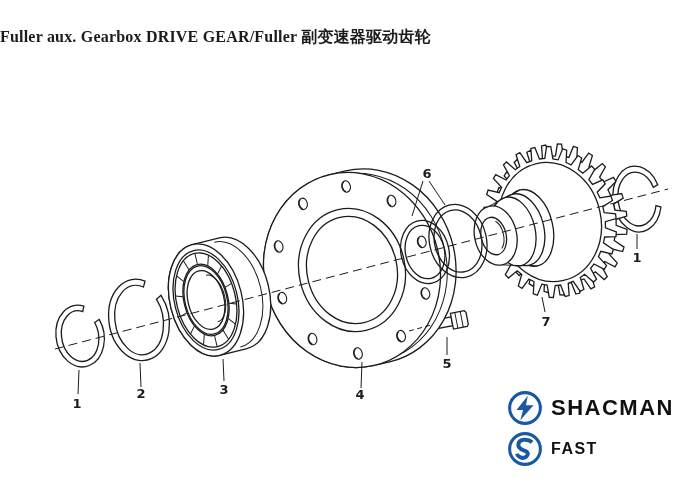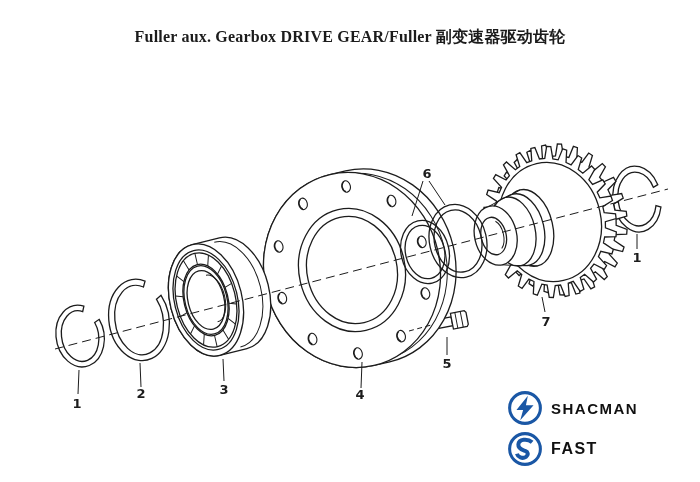--- a/index.html
+++ b/index.html
@@ -5,35 +5,35 @@
   :root{
     --ink:#1c1c1c;
     --bg:#ffffff;
     --brand-blue:#1a57a5;
     --brand-text:#101010;
   }
   *{margin:0;padding:0;box-sizing:border-box;}
   html,body{width:700px;height:482px;background:var(--bg);overflow:hidden;}
   .page{position:relative;width:700px;height:482px;background:var(--bg);
         font-family:"Liberation Sans",sans-serif;}
-  .title{position:absolute;top:27px;left:0;width:100%;text-align:center;
+  .title{position:absolute;top:27px;left:0;width:100%;
          font-family:"Liberation Serif","DejaVu Serif",serif;
          font-weight:bold;font-size:16px;letter-spacing:.2px;color:var(--ink);}
   svg.diagram{position:absolute;left:0;top:0;}
   svg.diagram .ln{stroke:var(--ink);fill:none;stroke-width:1.3;}
   svg.diagram .solid{stroke:var(--ink);fill:#fff;stroke-width:1.3;}
   svg.diagram .thin{stroke:var(--ink);fill:none;stroke-width:1;}
   svg.diagram text{font-family:"DejaVu Sans","Liberation Sans",sans-serif;
                    font-weight:bold;font-size:13px;fill:var(--ink);text-anchor:middle;}
   .branding{position:absolute;left:506px;top:389px;display:flex;
             flex-direction:column;gap:3px;}
   .brand-row{display:flex;align-items:center;gap:7px;}
   .brand-label{font-family:"Liberation Sans","DejaVu Sans",sans-serif;
                font-weight:800;color:var(--brand-text);line-height:1;}
-  .brand-label.shacman{font-size:15px;letter-spacing:1.5px;}
+  .brand-label.shacman{font-size:22px;letter-spacing:1.5px;}
   .brand-label.fast{font-size:16px;letter-spacing:1.5px;}
 </style>
 </head>
 <body>
 
 <div class="page">
 
   <div class="title">Fuller aux. Gearbox DRIVE GEAR/Fuller 副变速器驱动齿轮</div>
 
   <svg class="diagram" width="700" height="482" viewBox="0 0 700 482">

